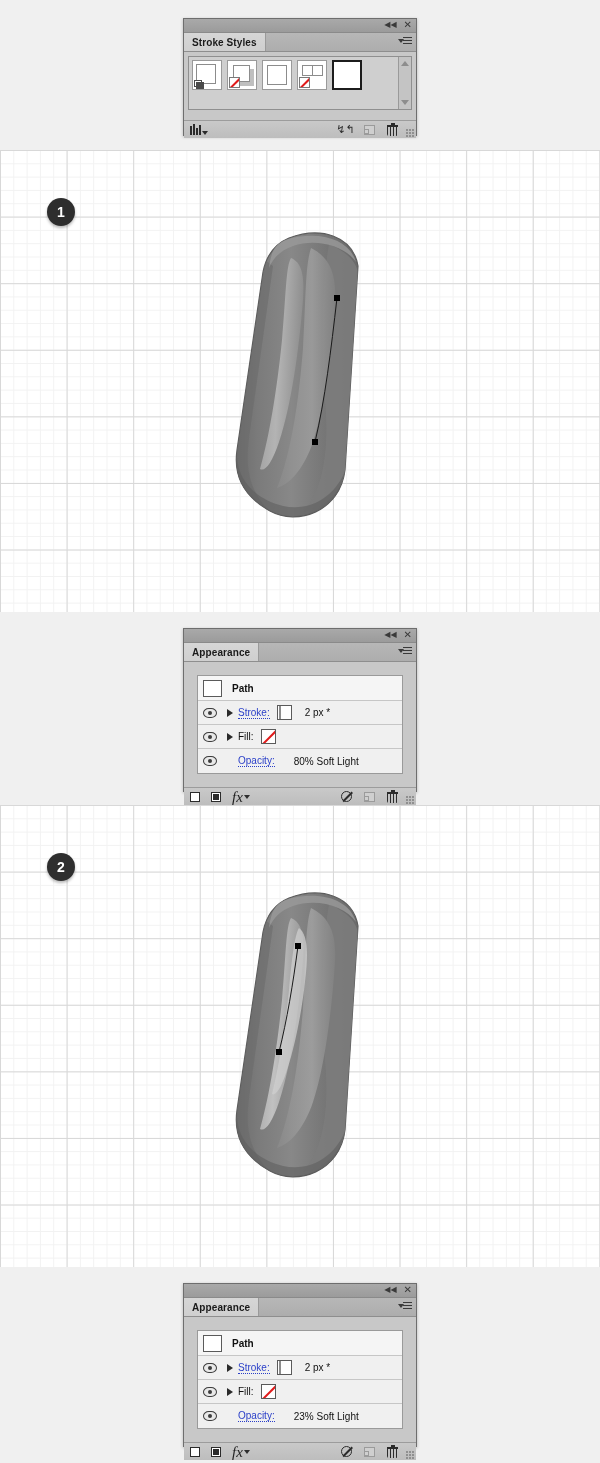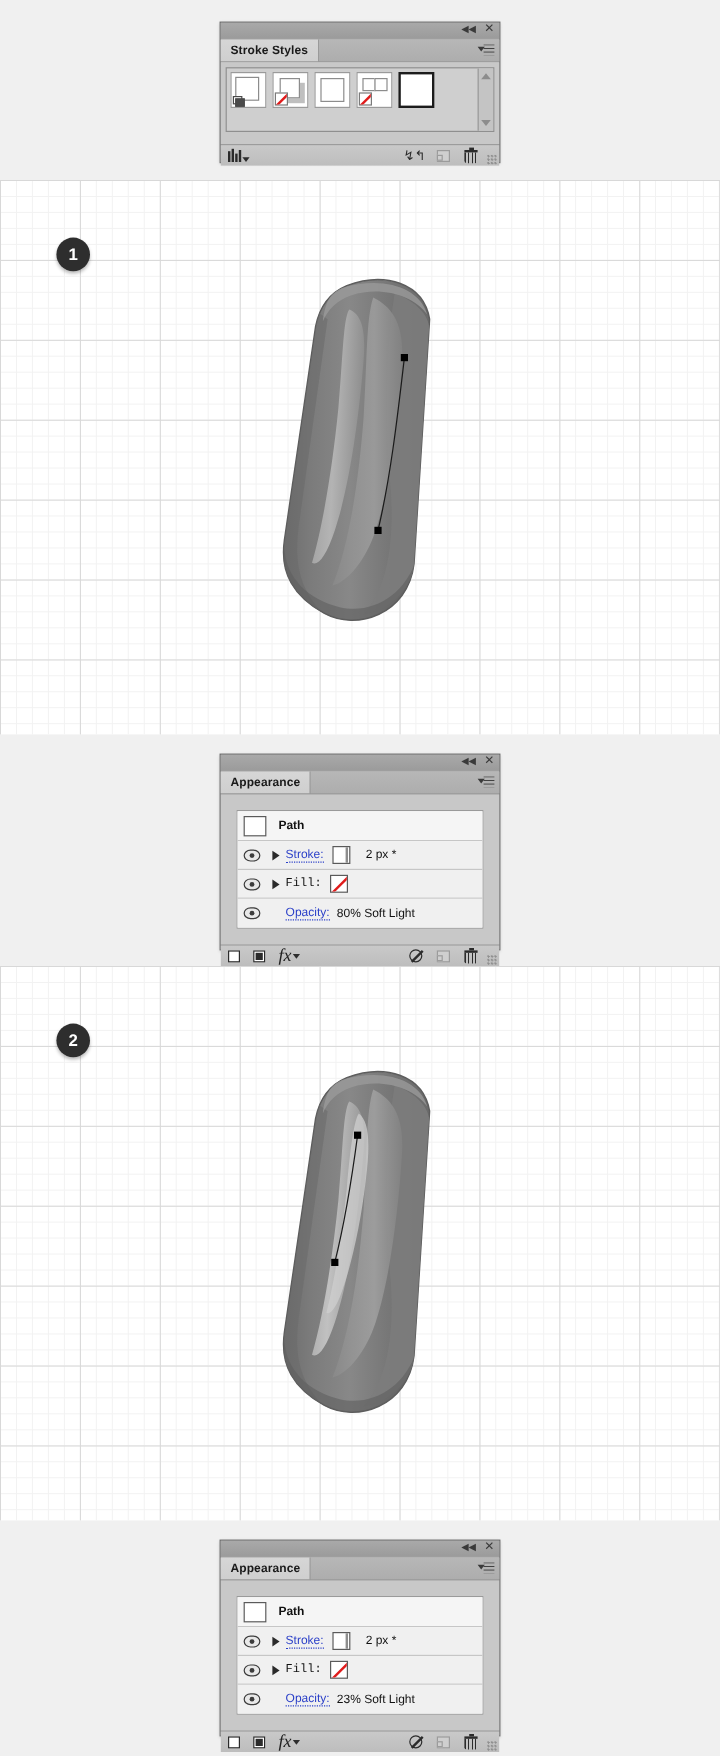--- a/index.html
+++ b/index.html
@@ -192,21 +192,20 @@
     width:8px;height:8px;
     background:
       radial-gradient(circle at 1px 1px,#8a8a8a 1px,transparent 1px) 0 0/3px 3px;
     opacity:.9;
   }
 
   
   .ap-body{
     background:#c8c8c8;
     padding:13px;
-    text-align:right;
   }
   .ap-list{
     border:1px solid #9a9a9a;
     background:#ffffff;
     box-sizing:border-box;
   }
   .ap-row{
     display:flex;align-items:center;
     height:24px;
     border-bottom:1px solid #c6c6c6;
@@ -235,21 +234,21 @@
     width:0;height:0;
     border-top:4px solid transparent;
     border-bottom:4px solid transparent;
     border-left:6px solid #2a2a2a;
   }
   .lnk{
     color:#2a3fc8;
     border-bottom:1px dotted #2a3fc8;
     font-size:10px;
   }
-  .lbl-plain{font-size:10px;color:#111;font-family:Liberation Mono, monospace;}
+  .lbl-plain{font-size:10px;color:#111;}
   .chip{
     width:15px;height:15px;
     background:#ffffff;
     border:1px solid #5a5a5a;
     box-sizing:border-box;
     margin:0 7px;
     position:relative;
     padding:1px;
   }
   .chip .in{width:100%;height:100%;border:1px solid #8d8d8d;box-sizing:border-box;background:#fff;}
@@ -260,21 +259,21 @@
     width:24px;height:2px;
     background:#e01b1b;
     transform:rotate(-45deg);
   }
   .pathname{font-size:10px;font-weight:bold;color:#111;margin-left:10px;}
   .pathswatch{
     width:19px;height:17px;background:#fff;border:1px solid #5a5a5a;
     margin-left:5px;box-sizing:border-box;
   }
   .stroke-val{margin-left:6px;font-size:10px;color:#111;}
-  .op-val{font-size:10px;color:#111;margin-left:6px;}
+  .op-val{font-size:10px;color:#111;margin-left:19px;}
   .fx{
     font-family:"Liberation Serif",serif;
     font-style:italic;font-size:15px;color:#222;
     line-height:12px;display:flex;align-items:center;
   }
   .fx .car{
     display:inline-block;width:0;height:0;margin-left:1px;
     border-left:3px solid transparent;border-right:3px solid transparent;
     border-top:4px solid #2e2e2e;
   }

